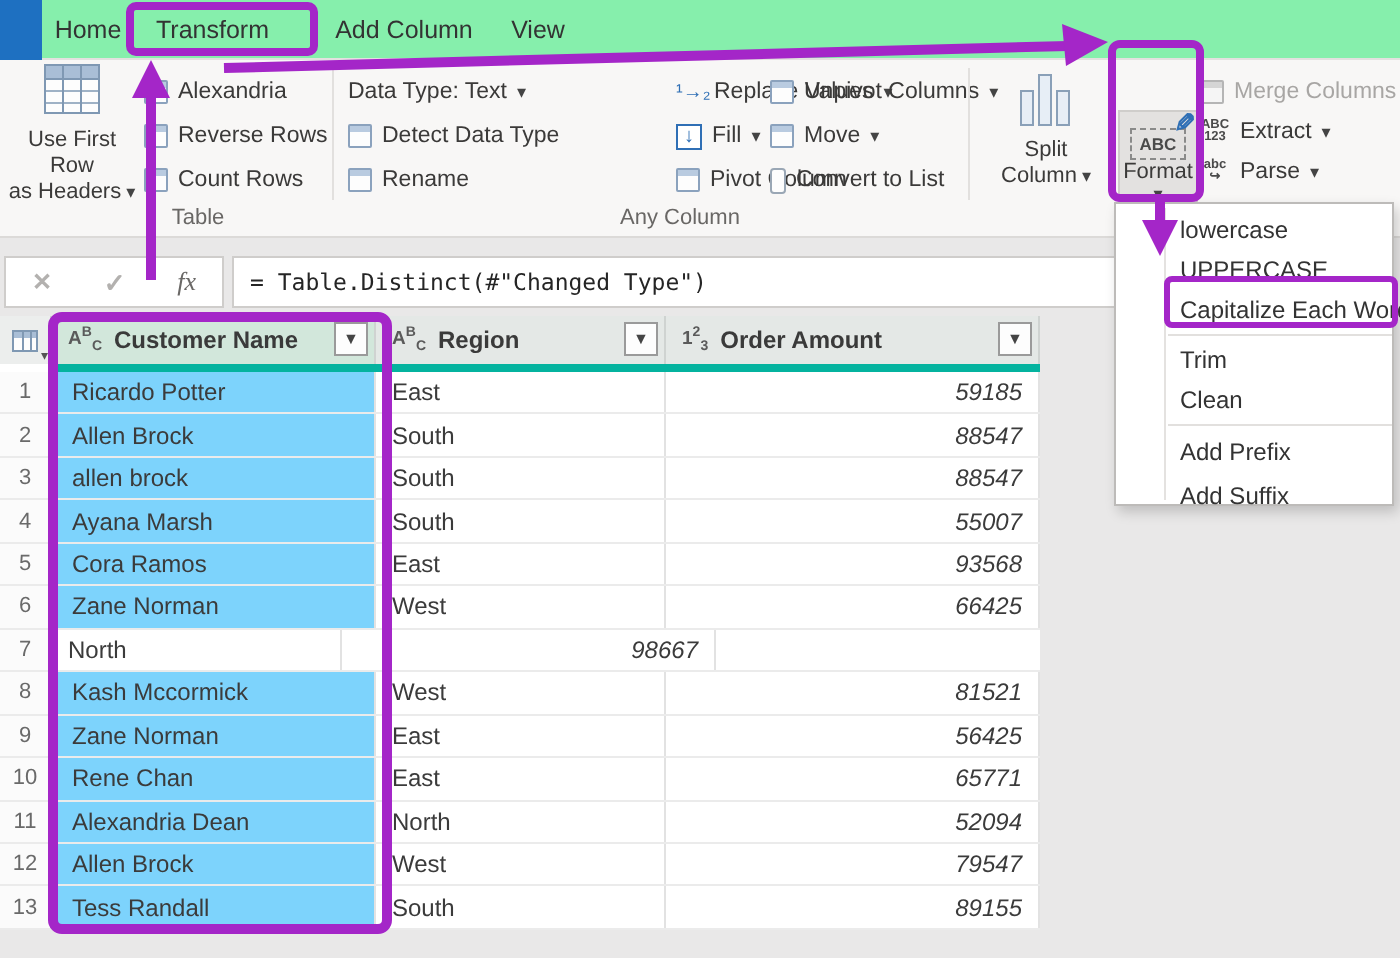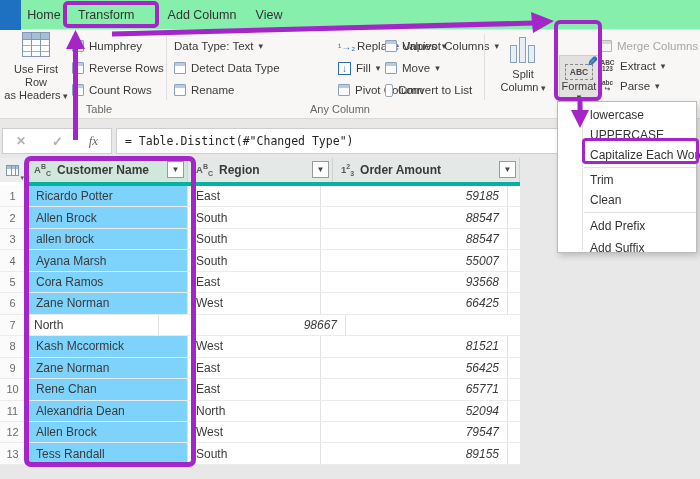--- a/index.html
+++ b/index.html
@@ -80,21 +80,21 @@
   .typeico { margin-left:8px; font-size:9.5px; color:#5a5a5a; font-weight:bold; white-space:nowrap; flex:none; }
   .typeico b { font-size:7px; vertical-align:+4px; font-weight:bold; }
   .typeico u { font-size:7px; text-decoration:none; vertical-align:-3px; }
   .ddbtn { position:absolute; right:3px; top:3px; width:17px; height:17px; background:#fdfdfd; border:1px solid #9a9a9a; text-align:center; line-height:15px; font-size:8px; color:#444; cursor:default; }
   .tealbar { position:absolute; left:26px; top:24px; width:494px; height:4px; background:#04b39f; }
   .gbody { margin-top:4px; }
   .tr { display:flex; height:21.46px; border-bottom:1px solid #ebebeb; }
   .td { display:flex; align-items:center; border-right:1px solid #e2e2e2; white-space:nowrap; overflow:hidden; color:#3b3b3b; }
   .td.num { width:26px; justify-content:center; color:#6a6a6a; font-size:11px; border-right:1px solid #cfd3d1; background:#fbfbfb; }
   .td.name { width:162px; padding-left:10px; background:#7dd3fc; }
-  .td.region { width:133px; padding-left:8px; }
+  .td.region { width:145px; padding-left:8px; }
   .td.amount { width:187px; justify-content:flex-end; padding-right:8px; font-style:italic; }
 
   
   .menu { position:absolute; left:557px; top:101px; width:140px; height:152px; background:#fff; border:1px solid #bdbbb9; box-shadow:2px 3px 6px rgba(0,0,0,.18); z-index:5; padding-top:3px; }
   .menu::before { content:""; position:absolute; left:24px; top:2px; bottom:2px; width:1px; background:#e4e2e0; }
   .mitem { height:20px; line-height:20px; padding-left:32px; font-size:12px; color:#333; white-space:nowrap; cursor:default; }
   .mitem.tall { height:22px; line-height:22px; }
   .msep { height:1px; background:#e2e0de; margin:2px 0 2px 26px; }
 
   
@@ -122,21 +122,21 @@
     <span class="tblicon"><span class="hline"></span></span>
     <div class="blines">
       <div>Use First Row</div>
       <div class="caret">as Headers</div>
     </div>
   </div>
 
   <div class="sbstack" style="left:72px; top:5px;">
     <div class="sbtn">
       <span class="mi"></span>
-      <span>Humphrey</span>
+      <span>Alexandria</span>
     </div>
     <div class="sbtn">
       <span class="mi"></span>
       <span>Reverse Rows</span>
     </div>
     <div class="sbtn">
       <span class="mi"></span>
       <span>Count Rows</span>
     </div>
   </div>

